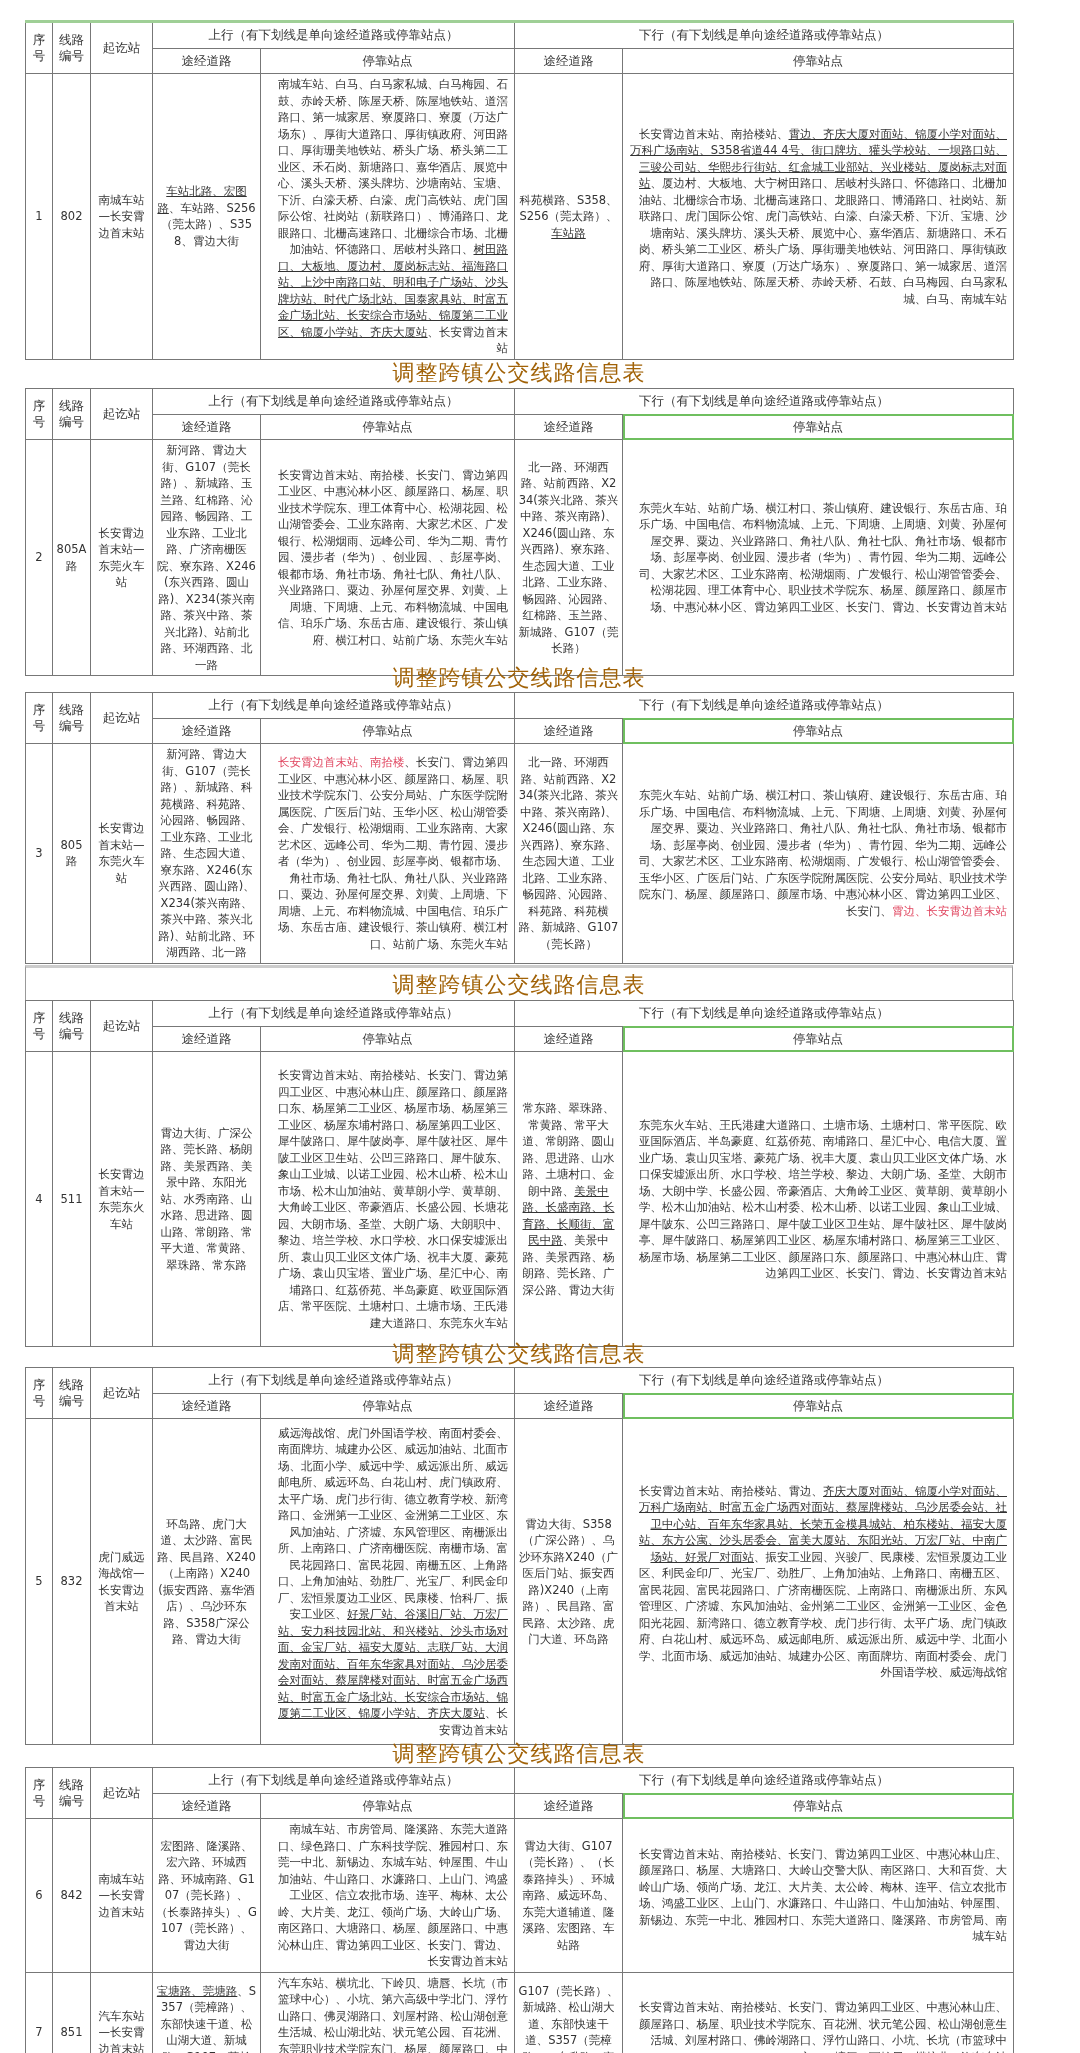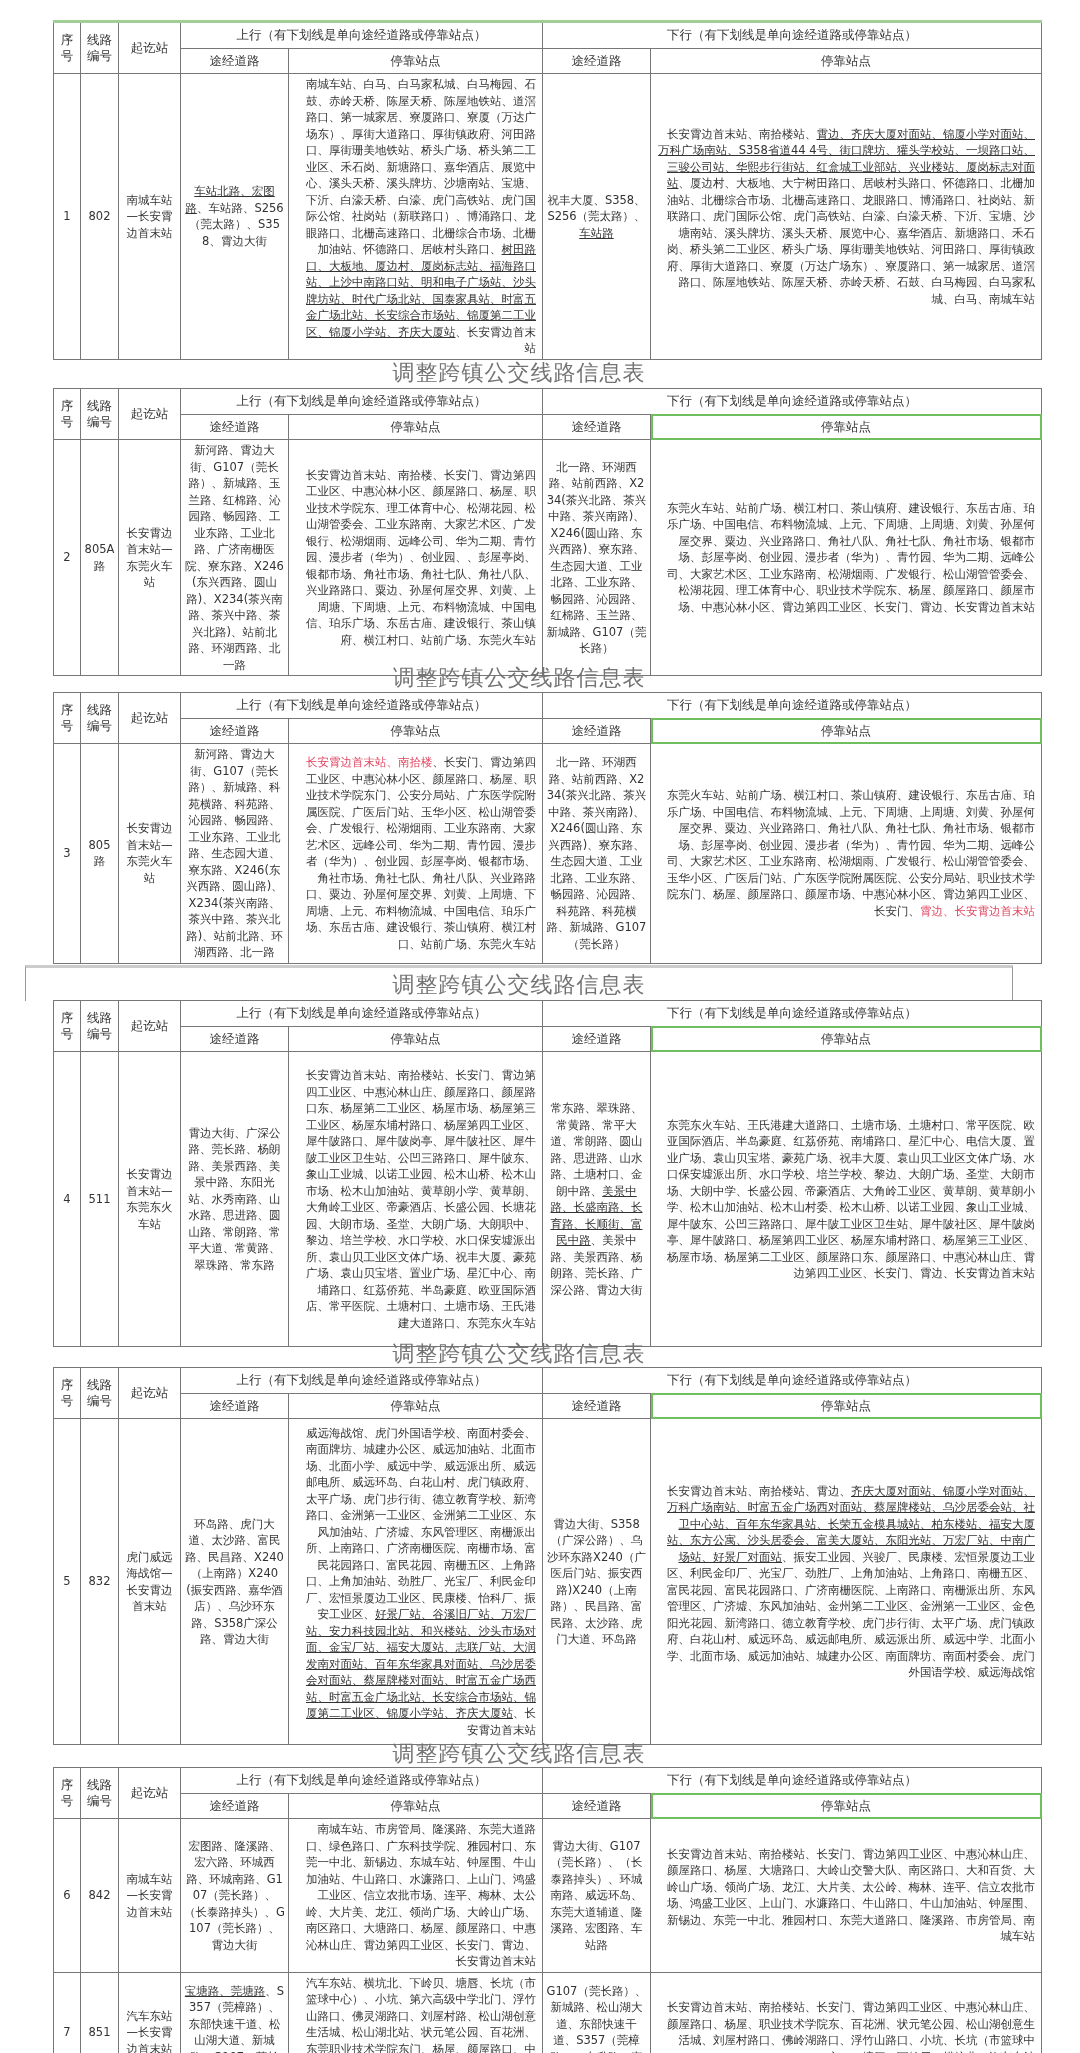--- a/index.html
+++ b/index.html
@@ -1,20 +1,20 @@
 <!DOCTYPE html>
 <html><head>
 <meta charset="utf-8">
 <style>
   html,body{margin:0;padding:0;background:#fff;}
   body{width:1080px;height:2053px;position:relative;overflow:hidden;font-family:"DejaVu Sans","Liberation Sans",sans-serif;color:#333;}
   .sec{position:absolute;left:25px;width:988px;}
-  .title{position:absolute;left:25px;width:988px;text-align:center;font-size:22px;color:#737373;letter-spacing:1px;font-family:"DejaVu Sans",sans-serif;}
+  .title{position:absolute;left:25px;width:988px;text-align:center;font-size:22px;color:#a16207;letter-spacing:1px;font-family:"DejaVu Sans",sans-serif;}
   .title.boxed{border:1px solid #999;border-top:3px solid #ccc;border-bottom:none;box-sizing:border-box;}
-  table{border-collapse:collapse;width:988px;table-layout:fixed;font-size:11.5px;line-height:16.5px;margin-left:28px;}
+  table{border-collapse:collapse;width:988px;table-layout:fixed;font-size:11.5px;line-height:16.5px;}
   td,th{border:1px solid #777;padding:2px 3px;text-align:center;vertical-align:middle;font-weight:normal;color:#333;word-break:break-all;}
   th{font-size:12.5px;padding:4px 2px;}
   table.first{border-top:3px solid #9fcf96;}
   th.green{outline:2px solid #6fbf5f;outline-offset:-2px;}
   .u{text-decoration:underline;}
   .red{color:#e0455f;}
   td.stops{text-align:right;padding:2px 6px;}
   col.c0{width:27px}col.c1{width:38px}col.c2{width:62px}col.c3{width:108px}col.c4{width:254px}col.c5{width:108px}col.c6{width:391px}
 </style>
 </head>
@@ -44,21 +44,21 @@
   <th>停靠站点</th>
   <th>途经道路</th>
   <th>停靠站点</th>
 </tr>
 <tr style="height:282px">
   <td>1</td>
   <td>802</td>
   <td>南城车站—长安霄边首末站</td>
   <td><span class="u">车站北路、宏图路</span><span>、车站路、S256（莞太路）、S358、霄边大街</span></td>
   <td class="stops"><span>南城车站、白马、白马家私城、白马梅园、石鼓、赤岭天桥、陈屋天桥、陈屋地铁站、道滘路口、第一城家居、寮厦路口、寮厦（万达广场东）、厚街大道路口、厚街镇政府、河田路口、厚街珊美地铁站、桥头广场、桥头第二工业区、禾石岗、新塘路口、嘉华酒店、展览中心、溪头天桥、溪头牌坊、沙塘南站、宝塘、下沂、白濠天桥、白濠、虎门高铁站、虎门国际公馆、社岗站（新联路口）、博涌路口、龙眼路口、北栅高速路口、北栅综合市场、北栅加油站、怀德路口、居岐村头路口、</span><span class="u">树田路口、大板地、厦边村、厦岗标志站、福海路口站、上沙中南路口站、明和电子广场站、沙头牌坊站、时代广场北站、国泰家具站、时富五金广场北站、长安综合市场站、锦厦第二工业区、锦厦小学站、齐庆大厦站</span><span>、长安霄边首末站</span></td>
-  <td><span>祝丰大厦、S358、S256（莞太路）、</span><span class="u">车站路</span></td>
+  <td><span>科苑横路、S358、S256（莞太路）、</span><span class="u">车站路</span></td>
   <td class="stops"><span>长安霄边首末站、南拾楼站、</span><span class="u">霄边、齐庆大厦对面站、锦厦小学对面站、万科广场南站、S358省道44 4号、街口牌坊、獾头学校站、一坝路口站、三骏公司站、华熙步行街站、红盒城工业部站、兴业楼站、厦岗标志对面站</span><span>、厦边村、大板地、大宁树田路口、居岐村头路口、怀德路口、北栅加油站、北栅综合市场、北栅高速路口、龙眼路口、博涌路口、社岗站、新联路口、虎门国际公馆、虎门高铁站、白濠、白濠天桥、下沂、宝塘、沙塘南站、溪头牌坊、溪头天桥、展览中心、嘉华酒店、新塘路口、禾石岗、桥头第二工业区、桥头广场、厚街珊美地铁站、河田路口、厚街镇政府、厚街大道路口、寮厦（万达广场东）、寮厦路口、第一城家居、道滘路口、陈屋地铁站、陈屋天桥、赤岭天桥、石鼓、白马梅园、白马家私城、白马、南城车站</span></td>
 </tr>
 </tbody>
     </table>
 </div>
 
 <div class="title" style="top:358px;height:30px;line-height:30px;">调整跨镇公交线路信息表</div>
 <div class="sec" style="top:388px;">
 <table>
 <colgroup>

